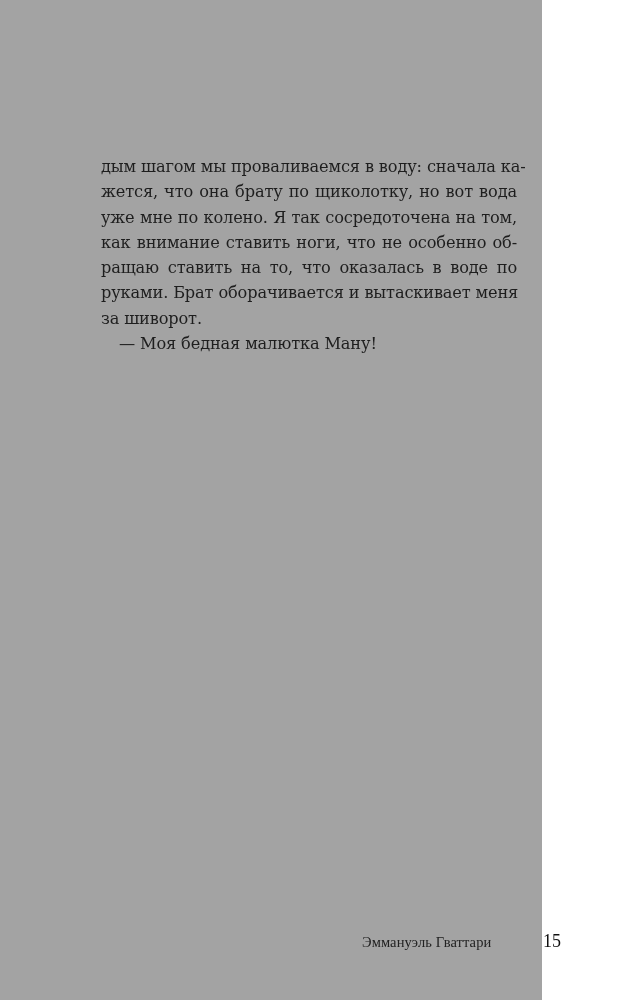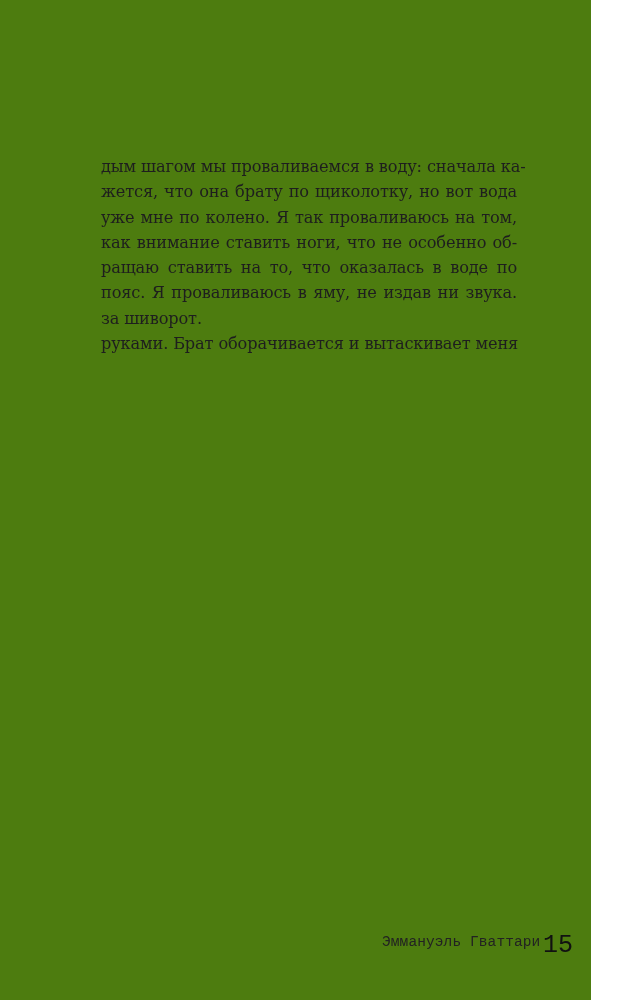--- a/index.html
+++ b/index.html
@@ -10,23 +10,23 @@
     body {
       width: 631px;
       height: 1000px;
       position: relative;
       overflow: hidden;
       color: #1c1c1c;
     }
     .page {
       position: absolute;
       left: 0; top: 0;
-      width: 591px;
+      width: 542px;
       height: 1000px;
-      background: #4d7c0f;
+      background: #a3a3a3;
     }
     .body-text {
       position: absolute;
       left: 101px;
       top: 154px;
       width: 416px;
       font-family: "DejaVu Serif", serif;
       font-size: 16.2px;
       line-height: 25.3px;
       color: #1e1e1e;
@@ -48,48 +48,48 @@
     }
     .footer {
       position: absolute;
       top: 930px;
       left: 0;
       width: 631px;
       height: 30px;
     }
     .running-head {
       position: absolute;
-      left: 382px;
+      left: 362px;
       top: 4px;
-      font-family: Liberation Mono, monospace;
+      font-family: Liberation Serif, serif;
       font-size: 14.5px;
       color: #222;
       letter-spacing: 0.1px;
     }
     .page-number {
       position: absolute;
       left: 543px;
       top: 1px;
-      font-family: Liberation Mono, monospace;
-      font-size: 25px;
+      font-family: Liberation Serif, serif;
+      font-size: 18px;
       color: #111;
     }
   </style>
 </head>
 <body>
 
 <div class="page">
   <div class="body-text">
     <span class="line">дым шагом мы проваливаемся в воду: сначала ка-</span>
     <span class="line">жется, что она брату по щиколотку, но вот вода</span>
-    <span class="line">уже мне по колено. Я так проваливаюсь на том,</span>
+    <span class="line">уже мне по колено. Я так сосредоточена на том,</span>
     <span class="line">как внимание ставить ноги, что не особенно об-</span>
     <span class="line">ращаю ставить на то, что оказалась в воде по</span>
-    <span class="line">пояс. Я проваливаюсь в яму, не издав ни звука.</span>
+    <span class="line">руками. Брат оборачивается и вытаскивает меня</span>
     <span class="line last">за шиворот.</span>
-    <span class="line">руками. Брат оборачивается и вытаскивает меня</span>
+    <span class="line dialogue">— Моя бедная малютка Ману!</span>
   </div>
 
   <div class="footer">
     <span class="running-head">Эммануэль Гваттари</span>
     <span class="page-number">15</span>
   </div>
 </div>
 
 </body></html>

